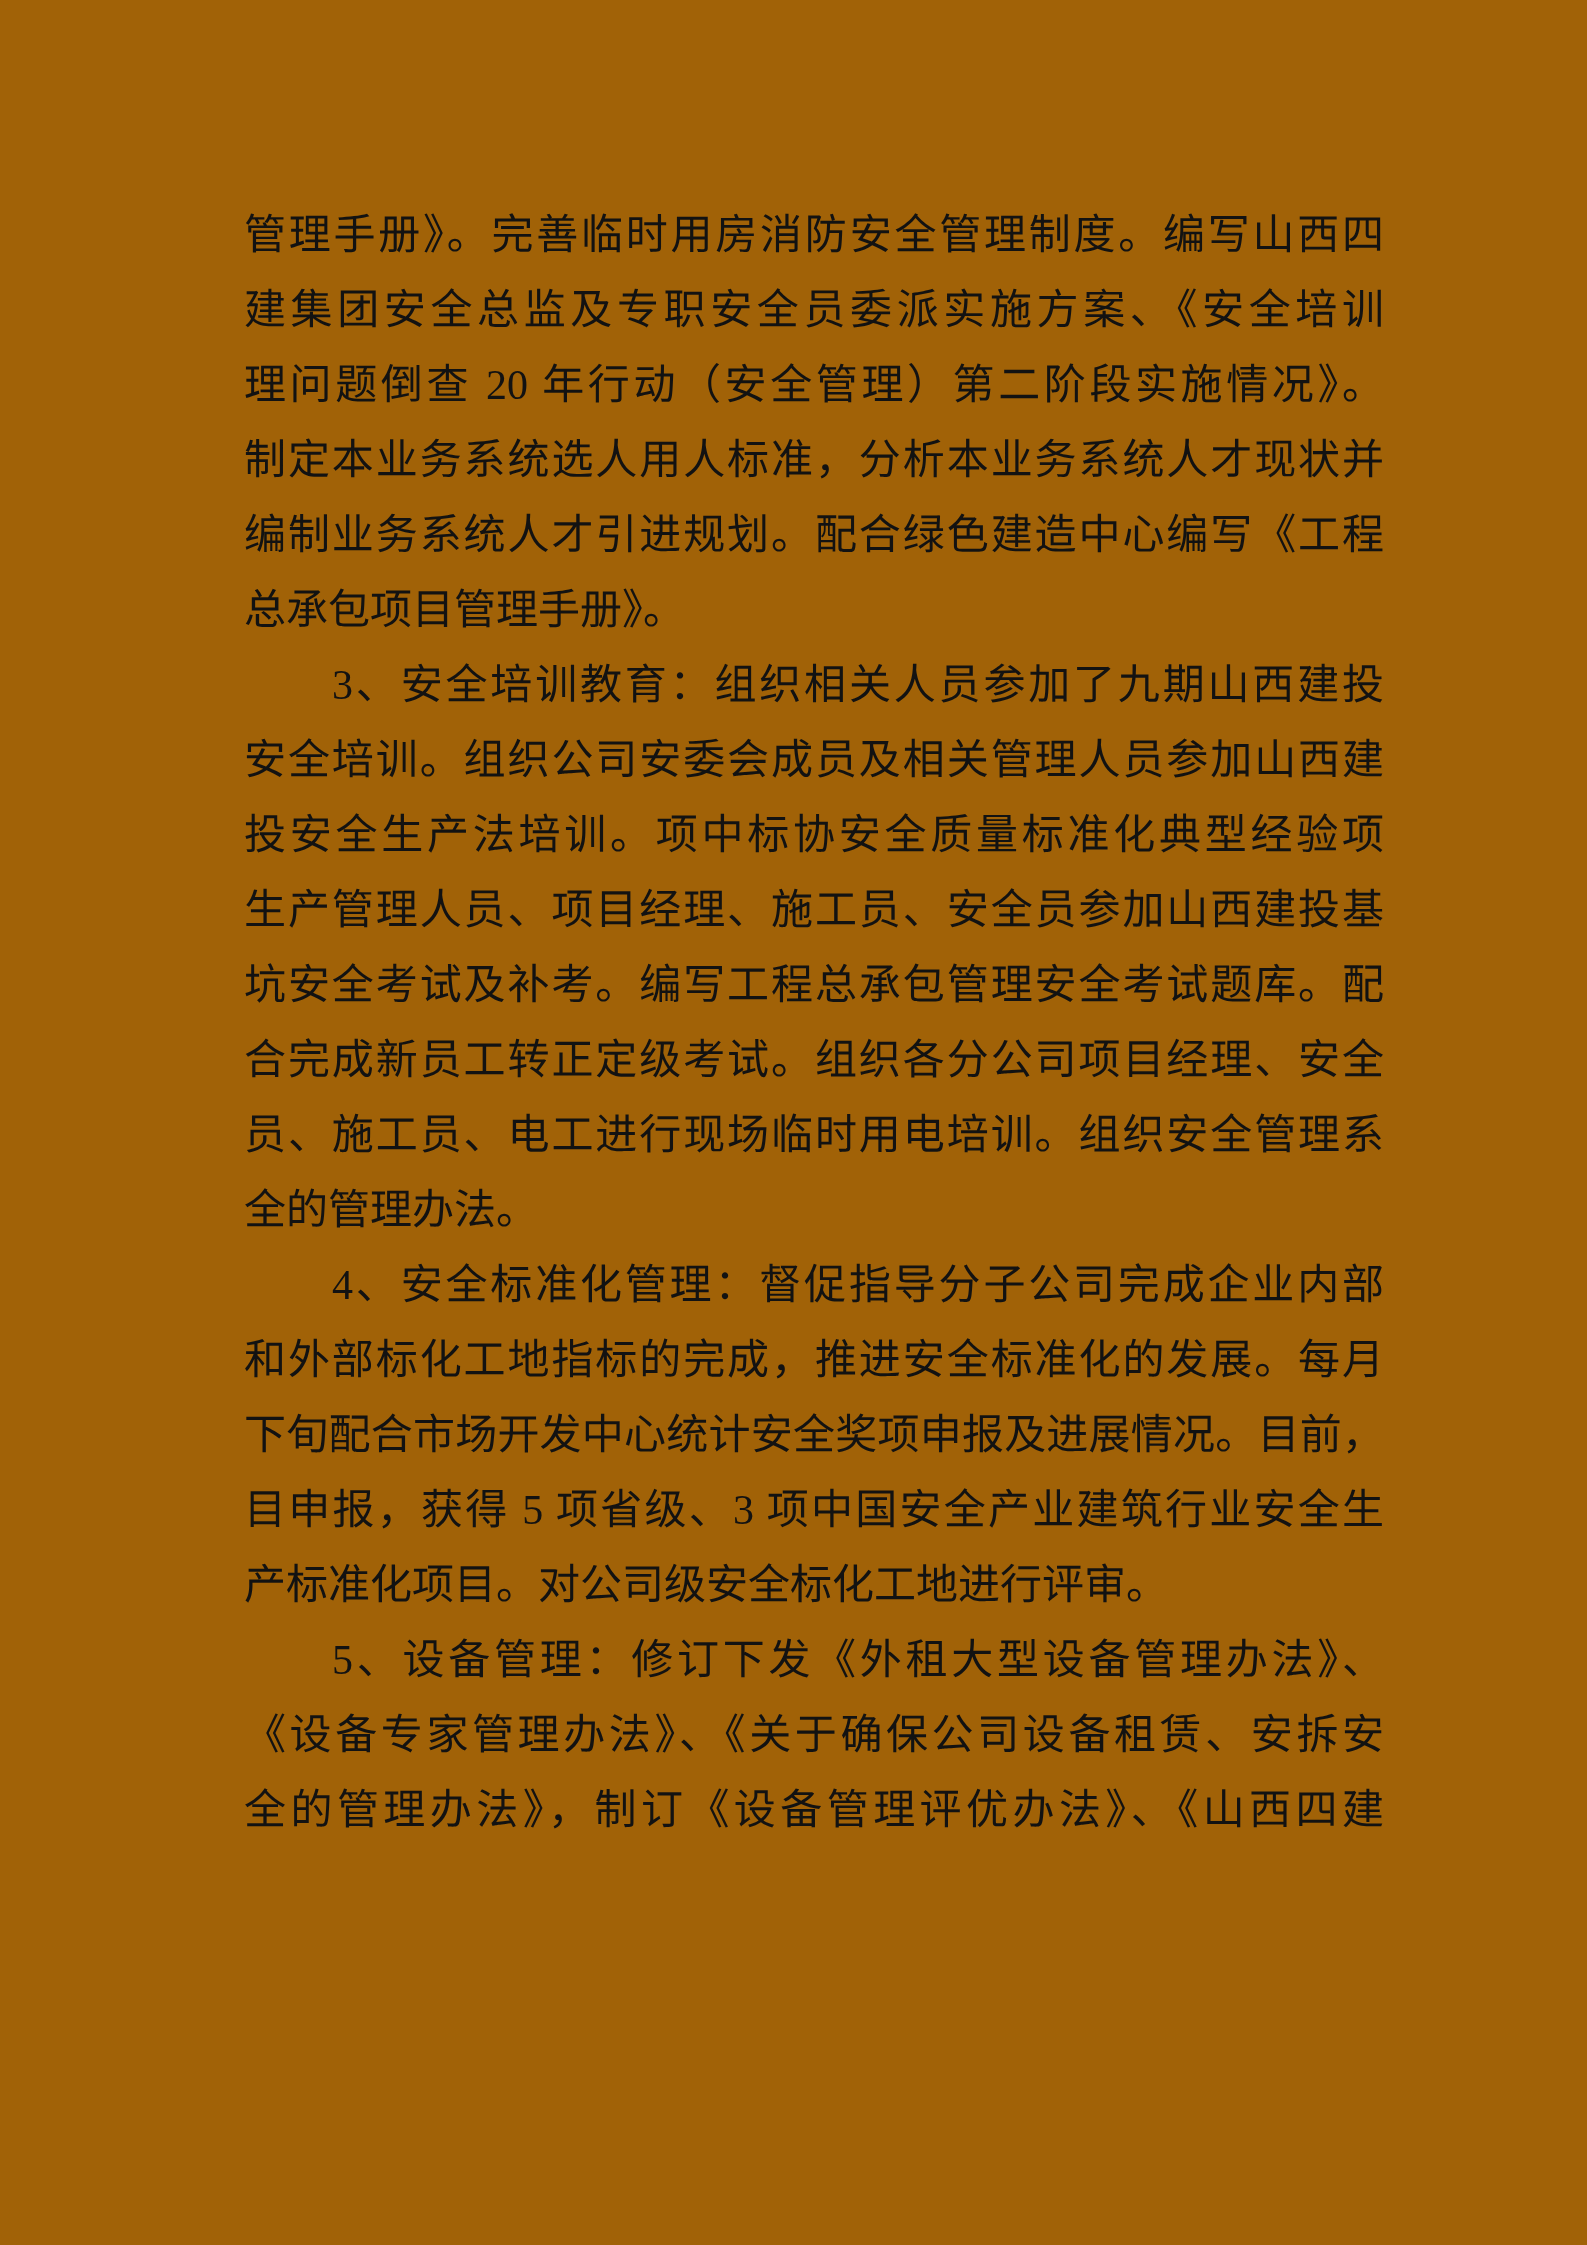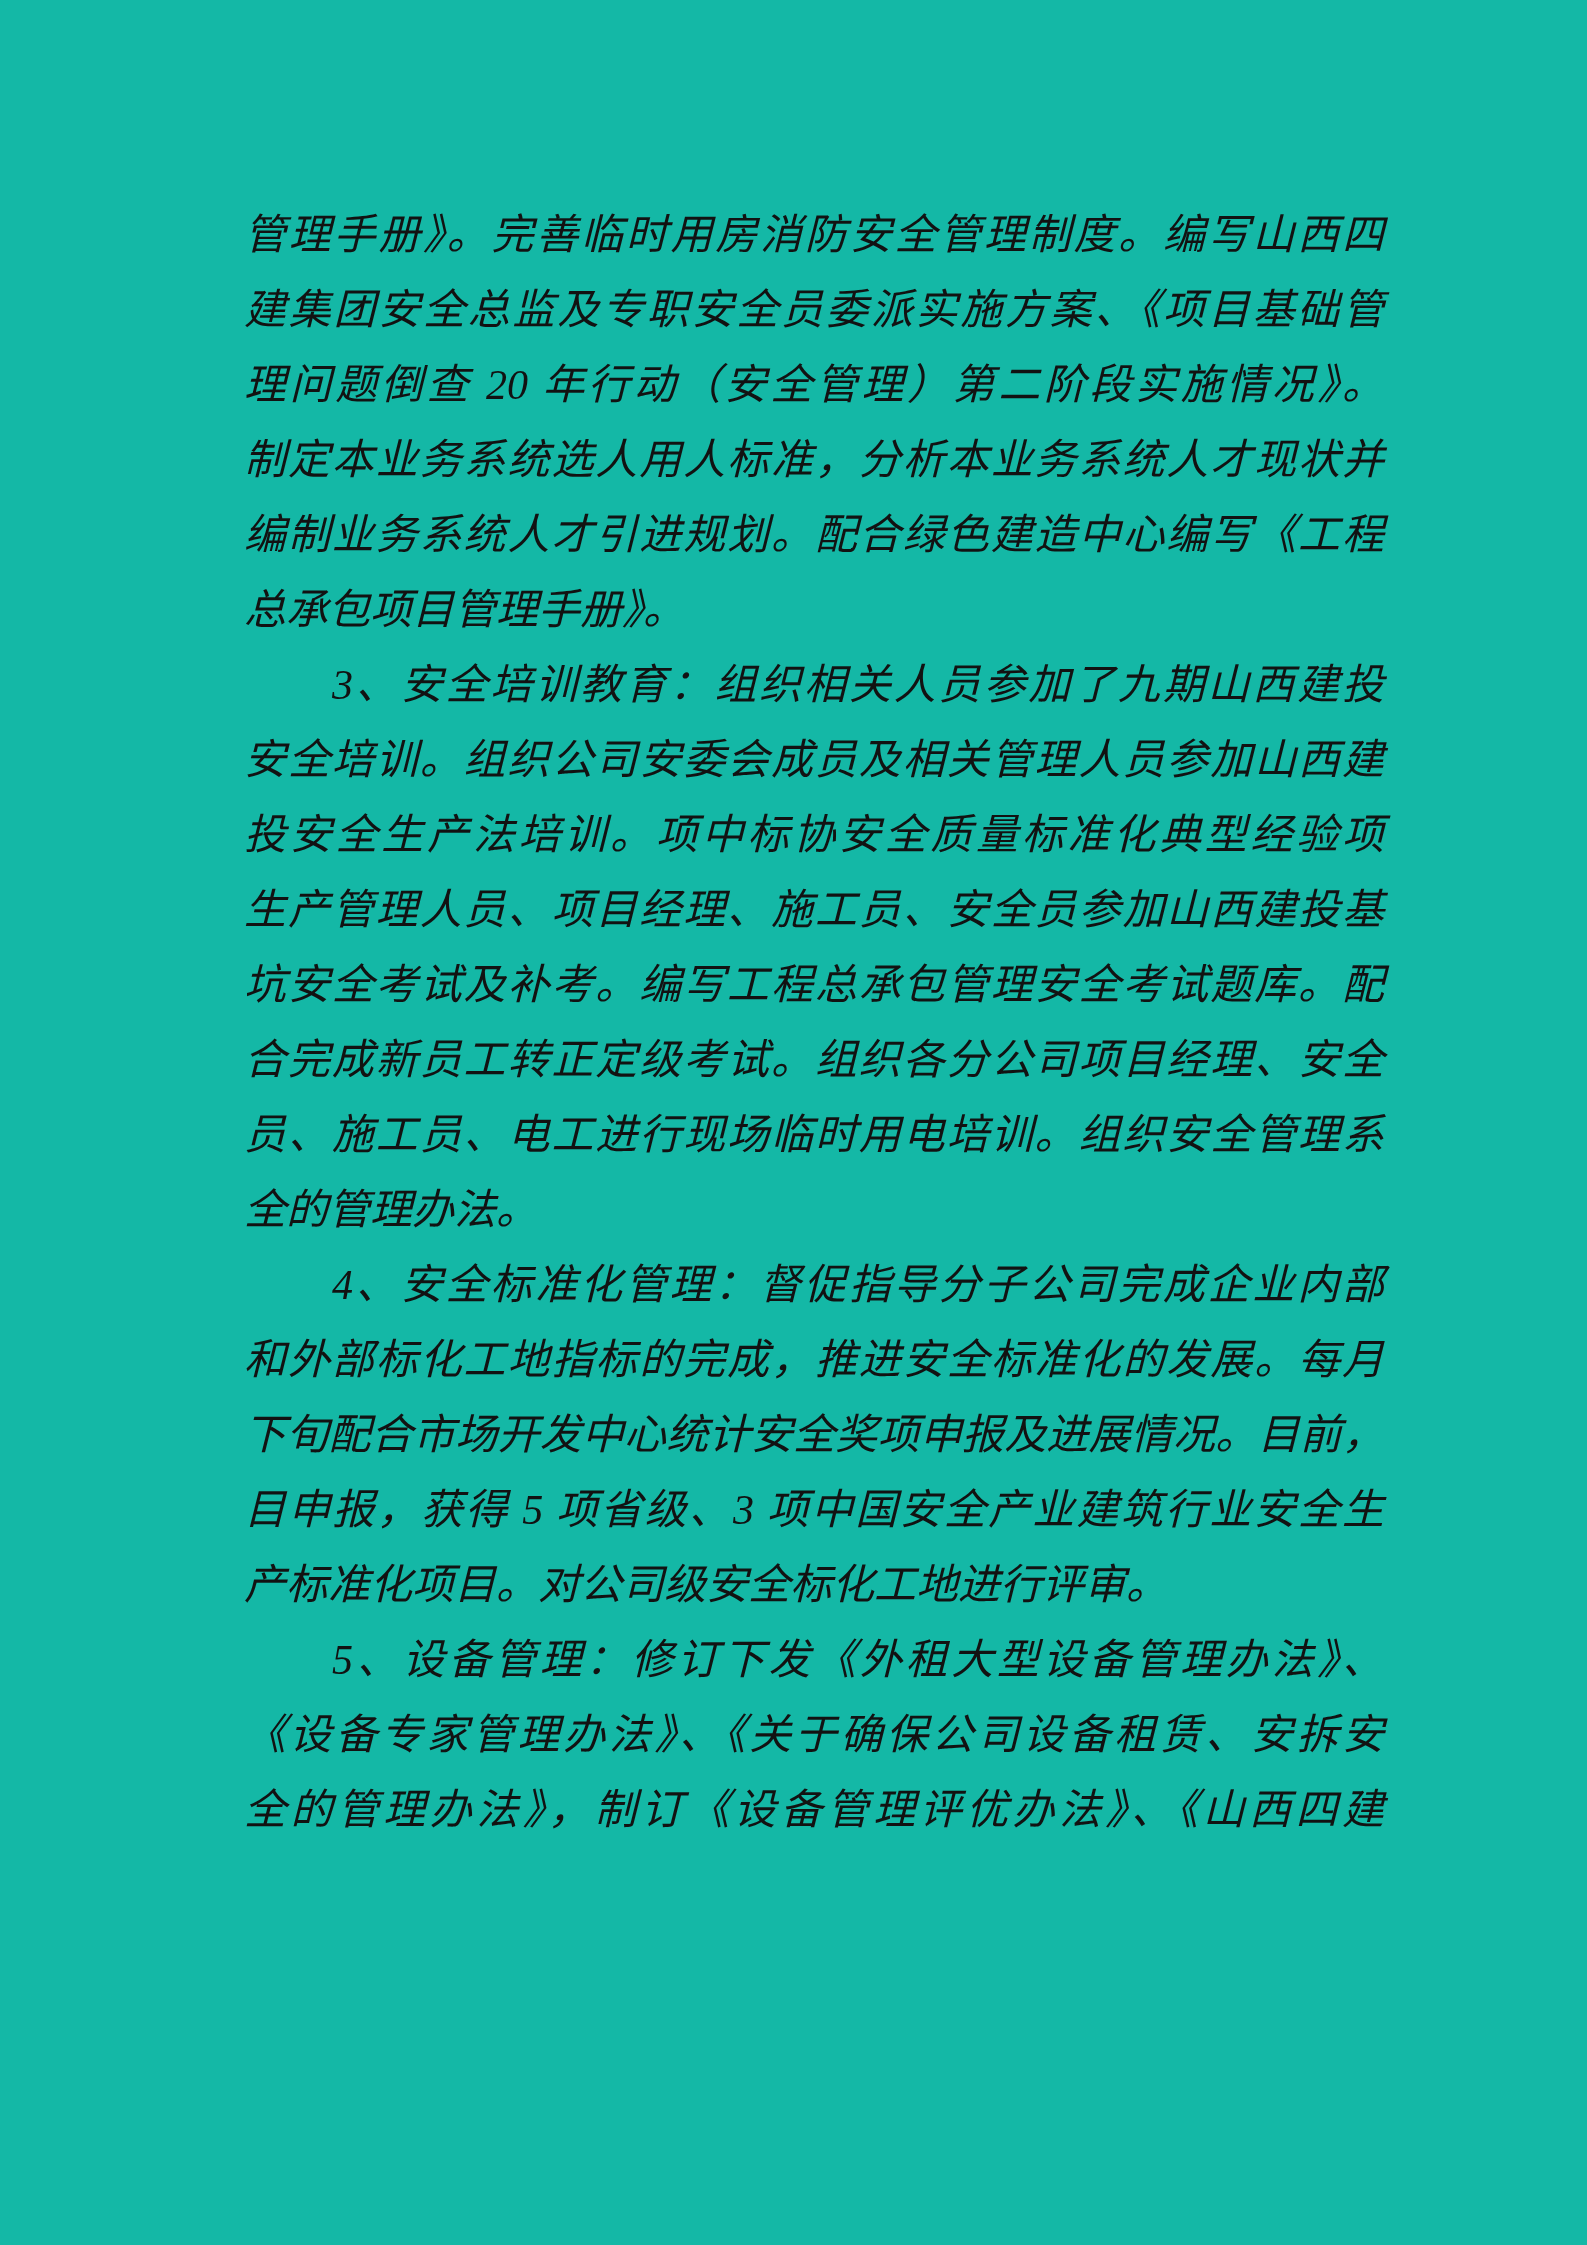--- a/index.html
+++ b/index.html
@@ -39,24 +39,24 @@
     text-align-last: left;
   }
   
   .line.indent {
     text-indent: 88px;
   }
 </style>
 </head>
 <body>
 
-<div class="page" style="background: #14b8a6; color: rgb(18, 18, 18); font-style: italic;">
+<div class="page" style="background: #a16207; color: rgb(18, 18, 18);">
   <div class="textblock">
       <div class="line fill">管理手册》。完善临时用房消防安全管理制度。编写山西四</div>
-      <div class="line fill">建集团安全总监及专职安全员委派实施方案、《项目基础管</div>
+      <div class="line fill">建集团安全总监及专职安全员委派实施方案、《安全培训</div>
       <div class="line fill">理问题倒查 20 年行动（安全管理）第二阶段实施情况》。</div>
       <div class="line fill">制定本业务系统选人用人标准，分析本业务系统人才现状并</div>
       <div class="line fill">编制业务系统人才引进规划。配合绿色建造中心编写《工程</div>
       <div class="line para-end">总承包项目管理手册》。</div>
       <div class="line indent fill">3、安全培训教育：组织相关人员参加了九期山西建投</div>
       <div class="line fill">安全培训。组织公司安委会成员及相关管理人员参加山西建</div>
       <div class="line fill">投安全生产法培训。项中标协安全质量标准化典型经验项</div>
       <div class="line fill">生产管理人员、项目经理、施工员、安全员参加山西建投基</div>
       <div class="line fill">坑安全考试及补考。编写工程总承包管理安全考试题库。配</div>
       <div class="line fill">合完成新员工转正定级考试。组织各分公司项目经理、安全</div>

